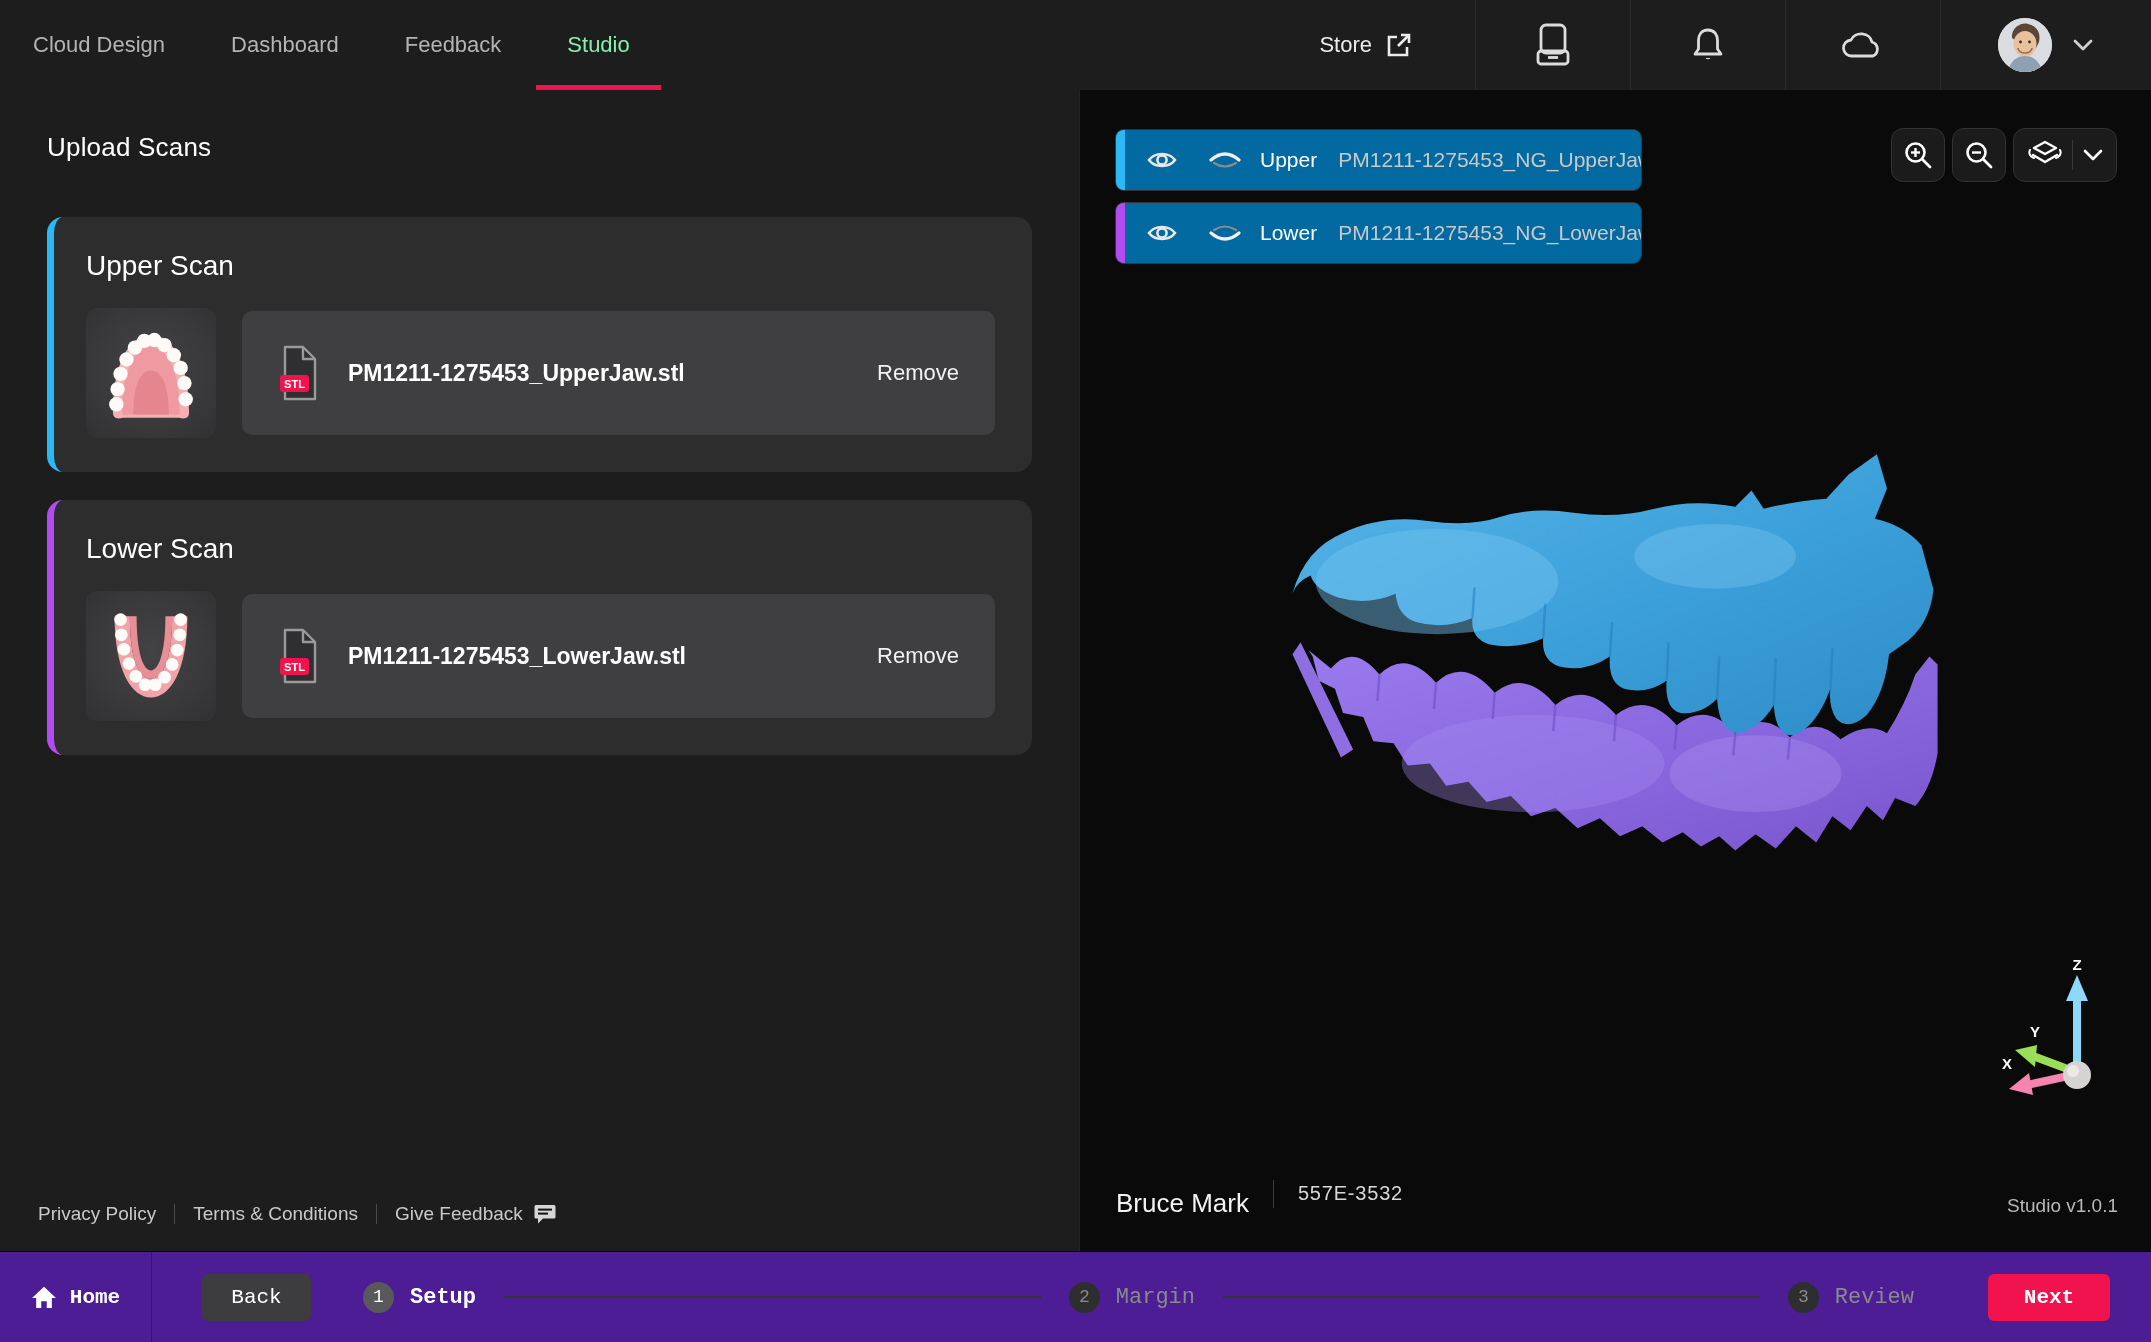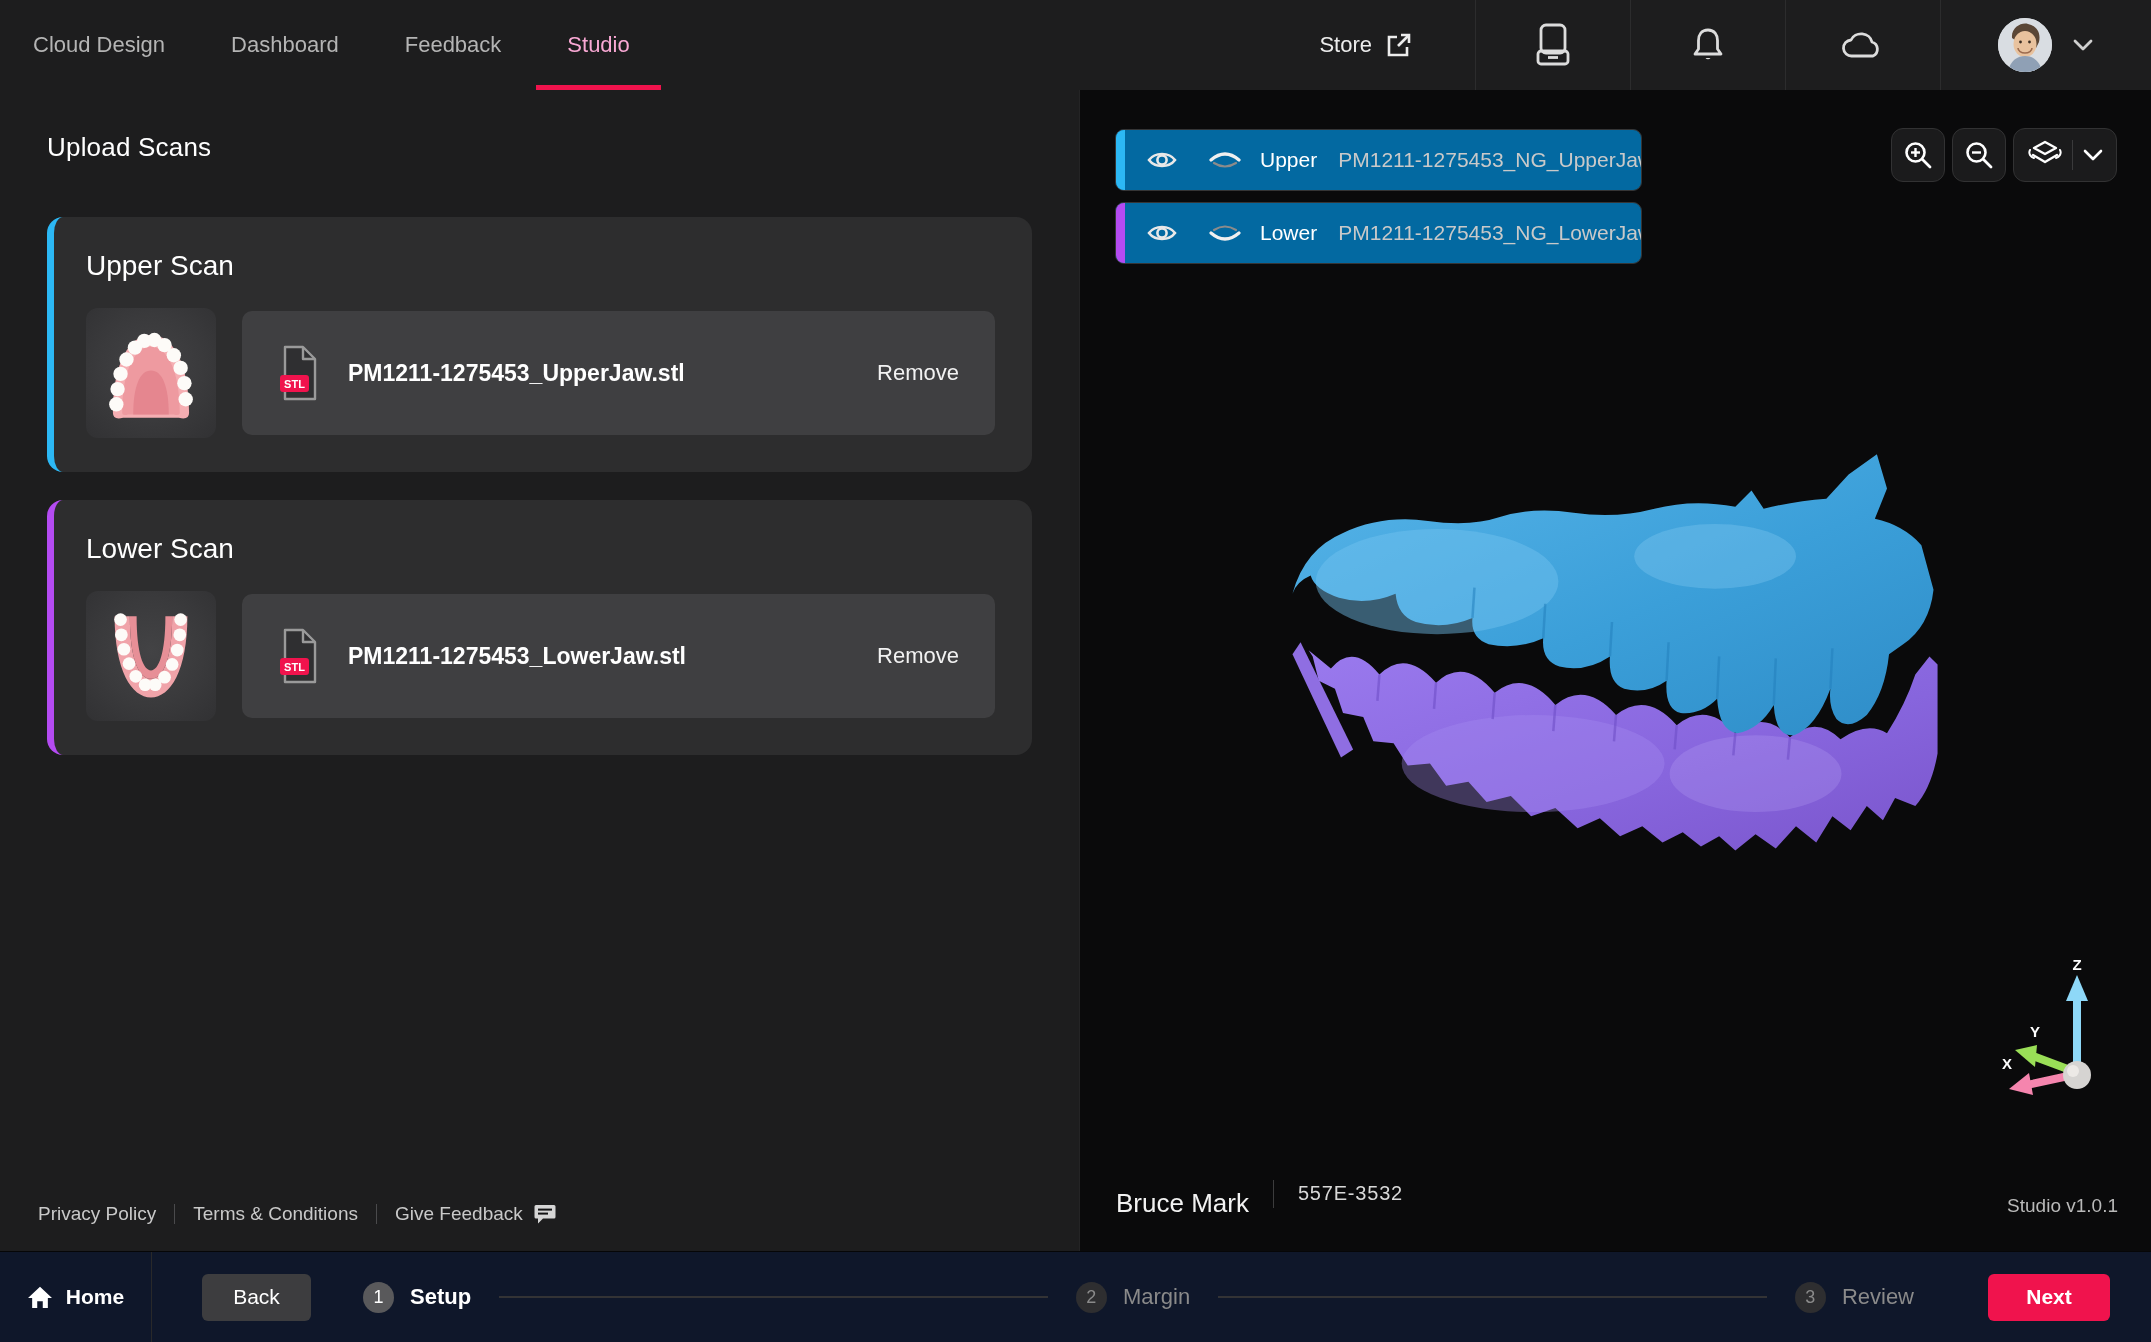--- a/index.html
+++ b/index.html
@@ -17,21 +17,21 @@
   .app{position:relative;width:2151px;height:1342px;}
 
   
   .header{position:absolute;top:0;left:0;right:0;height:90px;background:var(--panel-bg);
     display:flex;align-items:stretch;z-index:5;}
   .brand{display:flex;align-items:center;gap:13px;padding-left:47px;margin-right:50px;}
   .brand-text{color:#fff;font-size:31px;font-weight:700;letter-spacing:-0.5px;}
   .nav{display:flex;align-items:stretch;}
   .nav-item{display:flex;align-items:center;padding:0 33px;font-size:22px;color:#b4b4b4;
     position:relative;cursor:pointer;white-space:nowrap;}
-  .nav-item.active{color:#f9a8d4;font-weight:500;}
+  .nav-item.active{color:#86efac;font-weight:500;}
   .nav-item.active::after{content:"";position:absolute;left:2px;right:2px;bottom:0;height:5px;background:var(--red);}
   .hspacer{flex:1;}
   .store{display:flex;align-items:center;gap:13px;font-size:22px;color:#ececec;padding-right:62px;cursor:pointer;}
   .icon-cell{width:155px;border-left:1px solid #2c2c2d;display:flex;align-items:center;justify-content:center;cursor:pointer;}
   .profile-cell{width:211px;border-left:1px solid #2c2c2d;display:flex;align-items:center;justify-content:center;gap:20px;cursor:pointer;}
   .avatar{width:54px;height:54px;border-radius:50%;overflow:hidden;background:#cfd2d6;}
 
   
   .panel{position:absolute;left:0;top:90px;width:1080px;bottom:91px;background:var(--panel-bg);
     padding:0 47px;border-right:1px solid #242425;}
@@ -73,22 +73,22 @@
   .tool-divider{width:1px;height:30px;background:#3a3a3b;margin:0 10px;}
   .patient{position:absolute;left:35px;bottom:32px;display:flex;align-items:center;gap:24px;}
   .patient-name{font-size:26px;color:#f2f2f2;margin-top:20px;}
   .pdiv{width:1px;height:28px;background:#3c3c3d;}
   .patient-id{font-size:20px;color:#d8d8d8;letter-spacing:.8px;}
   .version{position:absolute;right:33px;bottom:34px;font-size:19px;color:#b9b9b9;}
   .model-svg{position:absolute;left:148px;top:350px;width:770px;height:455px;}
   .axis-svg{position:absolute;right:38px;bottom:156px;width:116px;height:136px;}
 
   
-  .bottombar{position:absolute;left:0;right:0;bottom:0;height:91px;background:#0f172a;
-    border-top:1px solid #060607;display:flex;align-items:center;z-index:6;}
+  .bottombar{position:absolute;left:0;right:0;bottom:0;height:91px;background:#4c1d95;
+    border-top:1px solid #060607;display:flex;align-items:center;z-index:6;font-family:Liberation Mono, monospace;}
   .home{width:152px;height:100%;display:flex;align-items:center;justify-content:center;gap:13px;
     border-right:1px solid #29292a;font-size:21px;font-weight:700;color:#fff;cursor:pointer;}
   .back-btn{margin-left:50px;width:109px;height:47px;border-radius:6px;background:#3d3d3f;
     color:#fff;font-size:21px;font-weight:500;border:none;cursor:pointer;font-family:inherit;
     display:flex;align-items:center;justify-content:center;flex:none;}
   .stepper{flex:1;display:flex;align-items:center;margin:0 74px 0 52px;}
   .step{display:flex;align-items:center;gap:16px;flex:none;cursor:default;}
   .step-circle{width:31px;height:31px;border-radius:50%;background:#2e2e30;color:#8a8a8a;
     font-size:18px;display:flex;align-items:center;justify-content:center;}
   .step-label{font-size:22px;color:#8a8a8a;}

